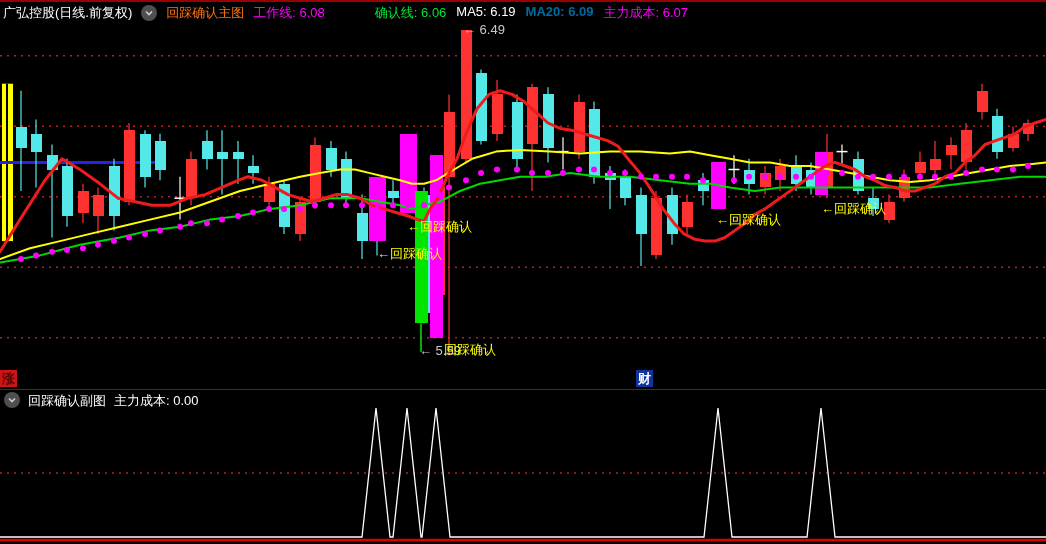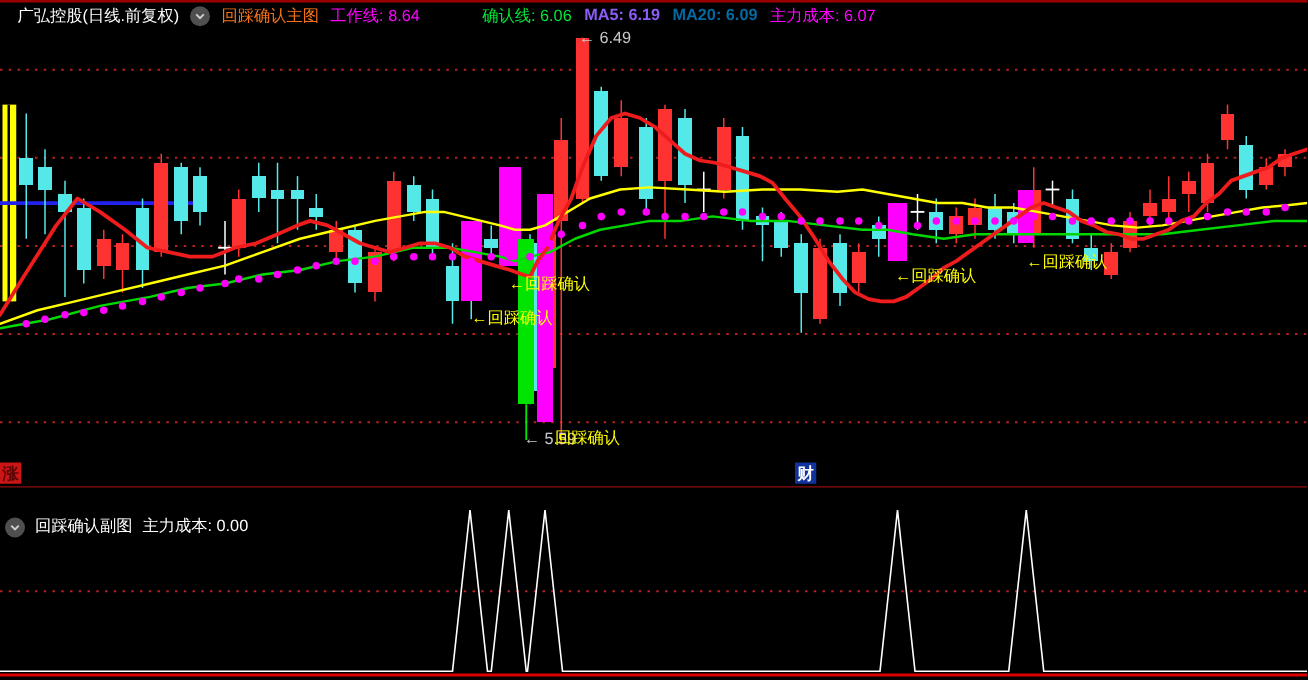--- a/index.html
+++ b/index.html
@@ -1,53 +1,53 @@
 <!DOCTYPE html>
 <html><head>
 <meta charset="utf-8">
 <style>
   html,body{margin:0;padding:0;background:#000;}
   .app{position:relative;width:1046px;height:544px;background:#000;overflow:hidden;
        font-family:"Liberation Sans","DejaVu Sans",sans-serif;}
   .top-border{position:absolute;top:0;left:0;width:1046px;height:2px;background:#9b0000;}
   .main-header{position:absolute;top:3px;left:0;height:20px;display:flex;align-items:center;
-       gap:9px;padding-left:14px;z-index:6;font-size:13px;white-space:nowrap;}
+       gap:9px;padding-left:3px;z-index:6;font-size:13px;white-space:nowrap;}
   .title{color:#ffffff;}
   .ind-name{color:#f97316;}
   .circle-icon{width:16px;height:16px;border-radius:50%;background:#4f4f4f;
        display:inline-flex;align-items:center;justify-content:center;flex:0 0 auto;}
   .hdr-field{font-size:13px;}
   .ticker-row{position:absolute;top:369px;left:0;width:1046px;height:20px;background:#000;z-index:4;}
   .badge{position:absolute;top:1px;width:17px;height:17px;font-size:13px;line-height:17px;
        text-align:center;font-weight:bold;}
   .separator{position:absolute;top:389px;left:0;width:1046px;height:1px;background:#8e0e0e;z-index:4;}
-  .sub-header{position:absolute;top:412px;left:0;height:18px;display:flex;align-items:flex-end;
+  .sub-header{position:absolute;top:392px;left:0;height:18px;display:flex;align-items:flex-start;
        gap:8px;padding-left:4px;z-index:6;font-size:13px;color:#ffffff;white-space:nowrap;}
   svg.layer{position:absolute;left:0;}
   #main-svg{top:0;z-index:1;}
   #sub-svg{top:390px;z-index:1;}
 </style>
 </head>
 <body>
 
 <div class="app">
   <div class="top-border"></div>
 
   <div class="main-header">
     <span class="title">广弘控股(日线.前复权)</span>
     <span class="circle-icon">
       <svg width="10" height="10" viewBox="0 0 10 10">
           <polyline points="2,3.5 5,6.5 8,3.5" fill="none" stroke="#cfcfcf" stroke-width="1.6"></polyline>
         </svg>
     </span>
     <span class="ind-name">回踩确认主图</span>
     <span id="header-fields" style="display:inline-flex;gap:10px;">
-        <span class="hdr-field" style="color: rgb(255, 0, 255);">工作线: 8.64</span>
+        <span class="hdr-field" style="color: rgb(255, 0, 255);">工作线: 6.08</span>
         <span class="hdr-field" style="color: rgb(0, 230, 54); margin-left: 40px;">确认线: 6.06</span>
-        <span class="hdr-field" style="color: #8b5cf6; font-weight: bold;">MA5: 6.19</span>
+        <span class="hdr-field" style="color: #ffffff;">MA5: 6.19</span>
         <span class="hdr-field" style="color: #0369a1; font-weight: bold;">MA20: 6.09</span>
         <span class="hdr-field" style="color: rgb(255, 0, 255); text-align: center;">主力成本: 6.07</span>
       </span>
   </div>
 
   <svg id="main-svg" class="layer" width="1046" height="370">
       <line x1="0" x2="1046" y1="55.8" y2="55.8" stroke="#b22222" stroke-width="1.6" stroke-dasharray="2 5"></line>
       <line x1="0" x2="1046" y1="126.2" y2="126.2" stroke="#b22222" stroke-width="1.6" stroke-dasharray="2 5"></line>
       <line x1="0" x2="1046" y1="196.7" y2="196.7" stroke="#b22222" stroke-width="1.6" stroke-dasharray="2 5"></line>
       <line x1="0" x2="1046" y1="267.2" y2="267.2" stroke="#b22222" stroke-width="1.6" stroke-dasharray="2 5"></line>

